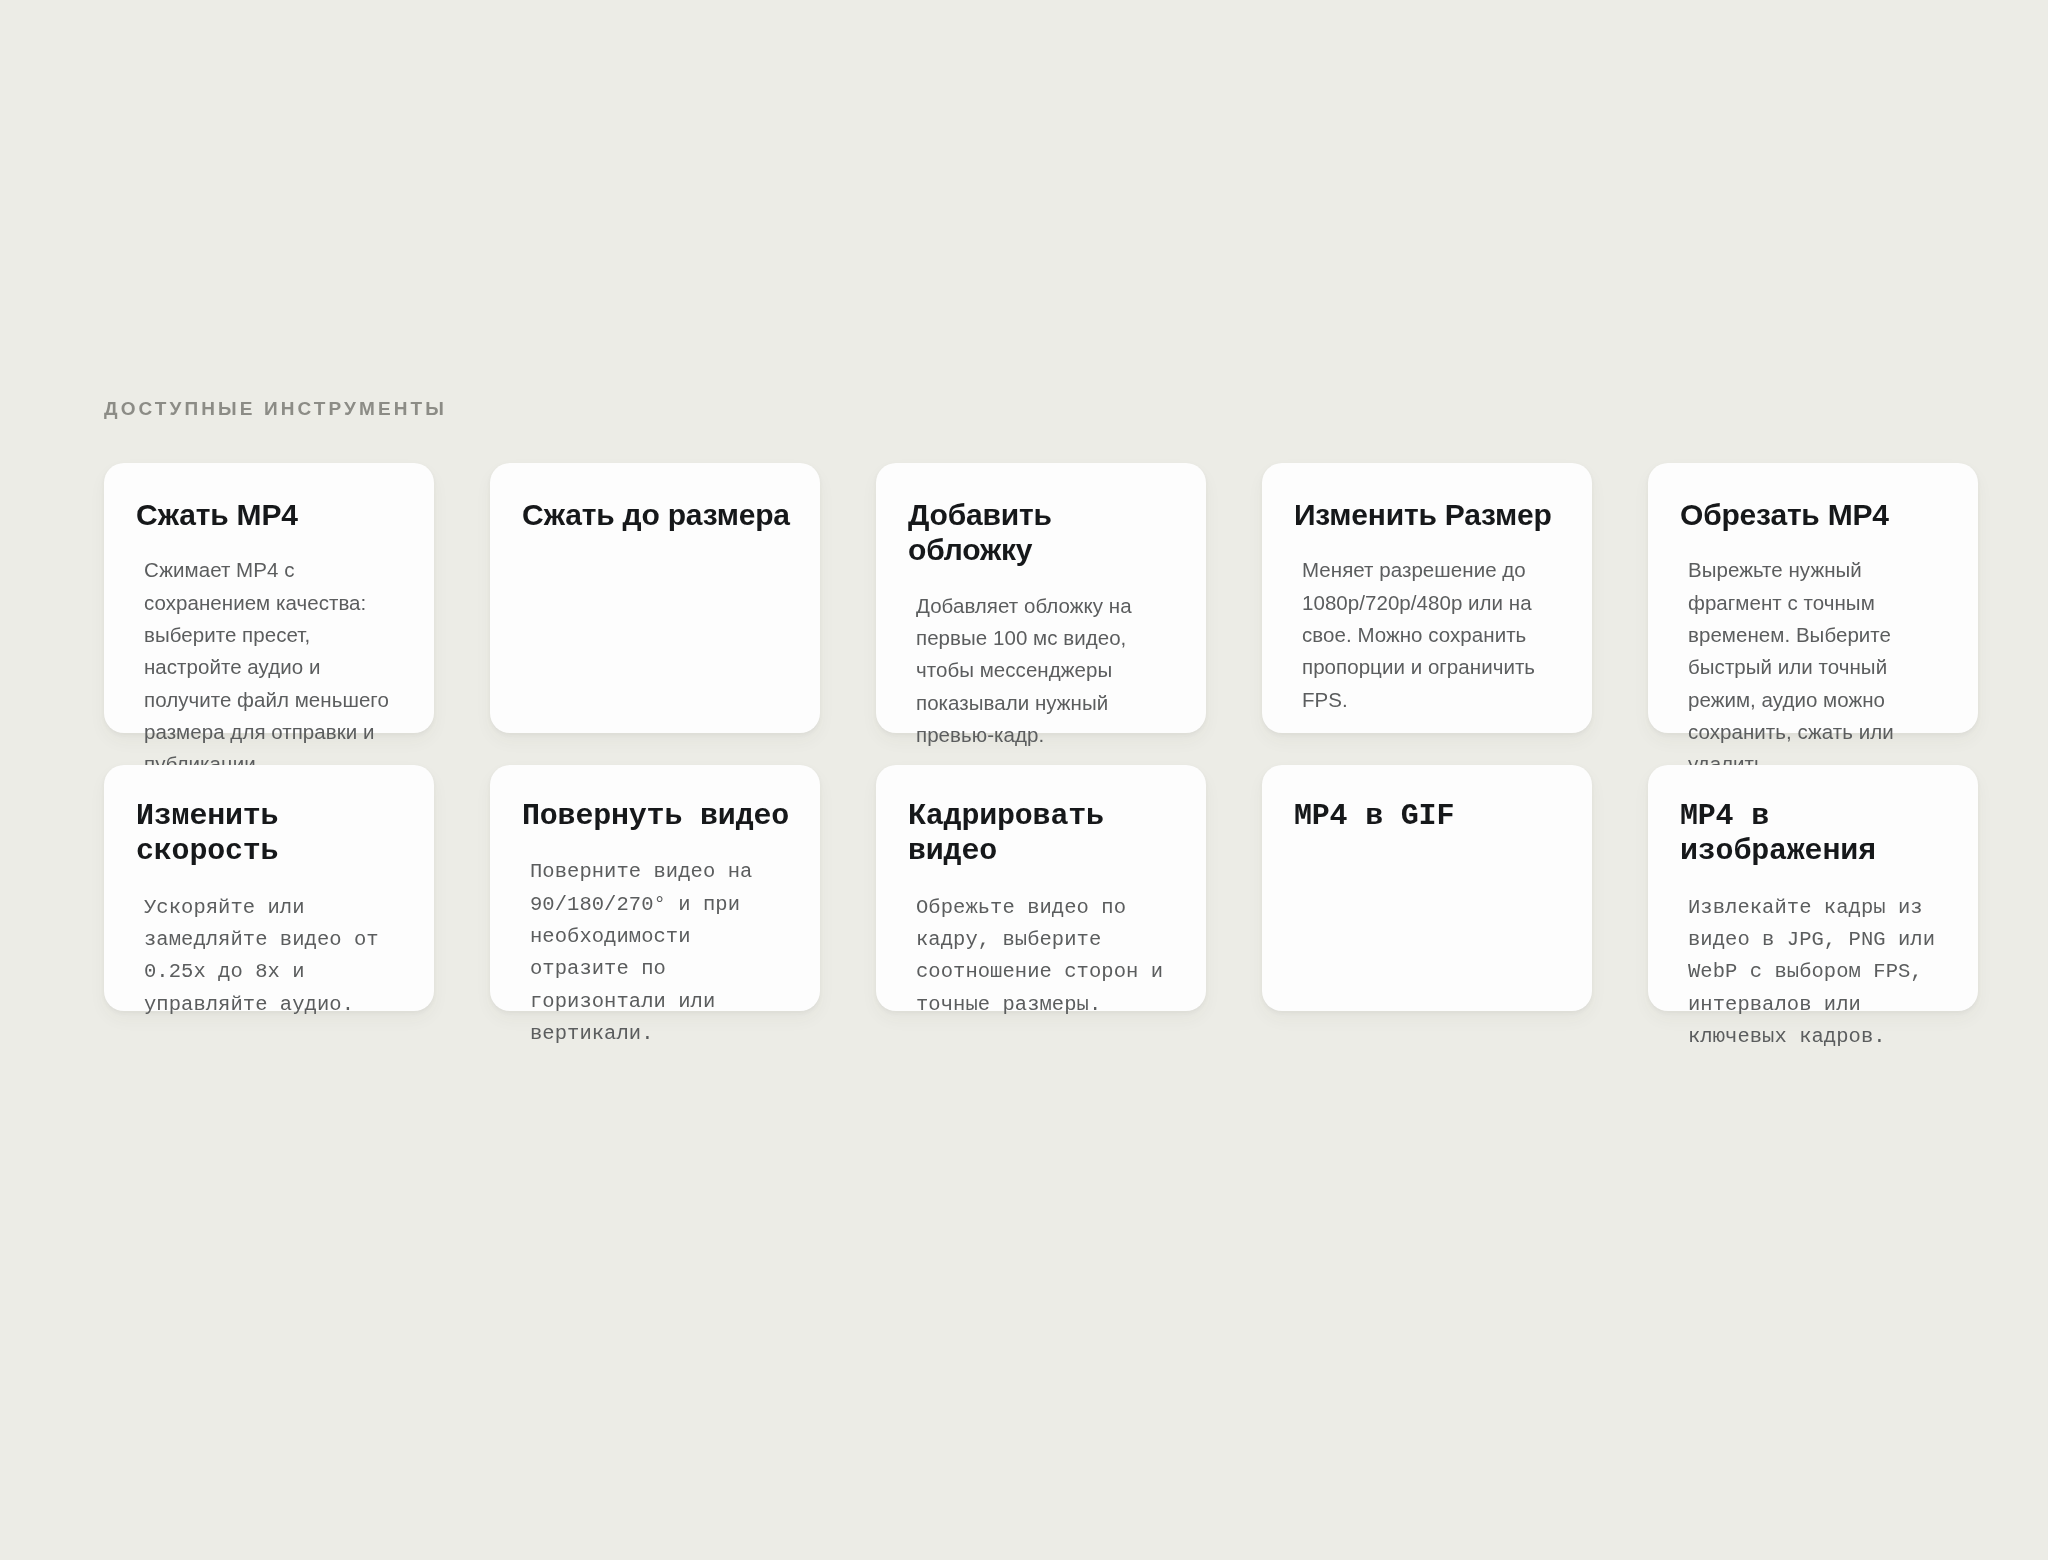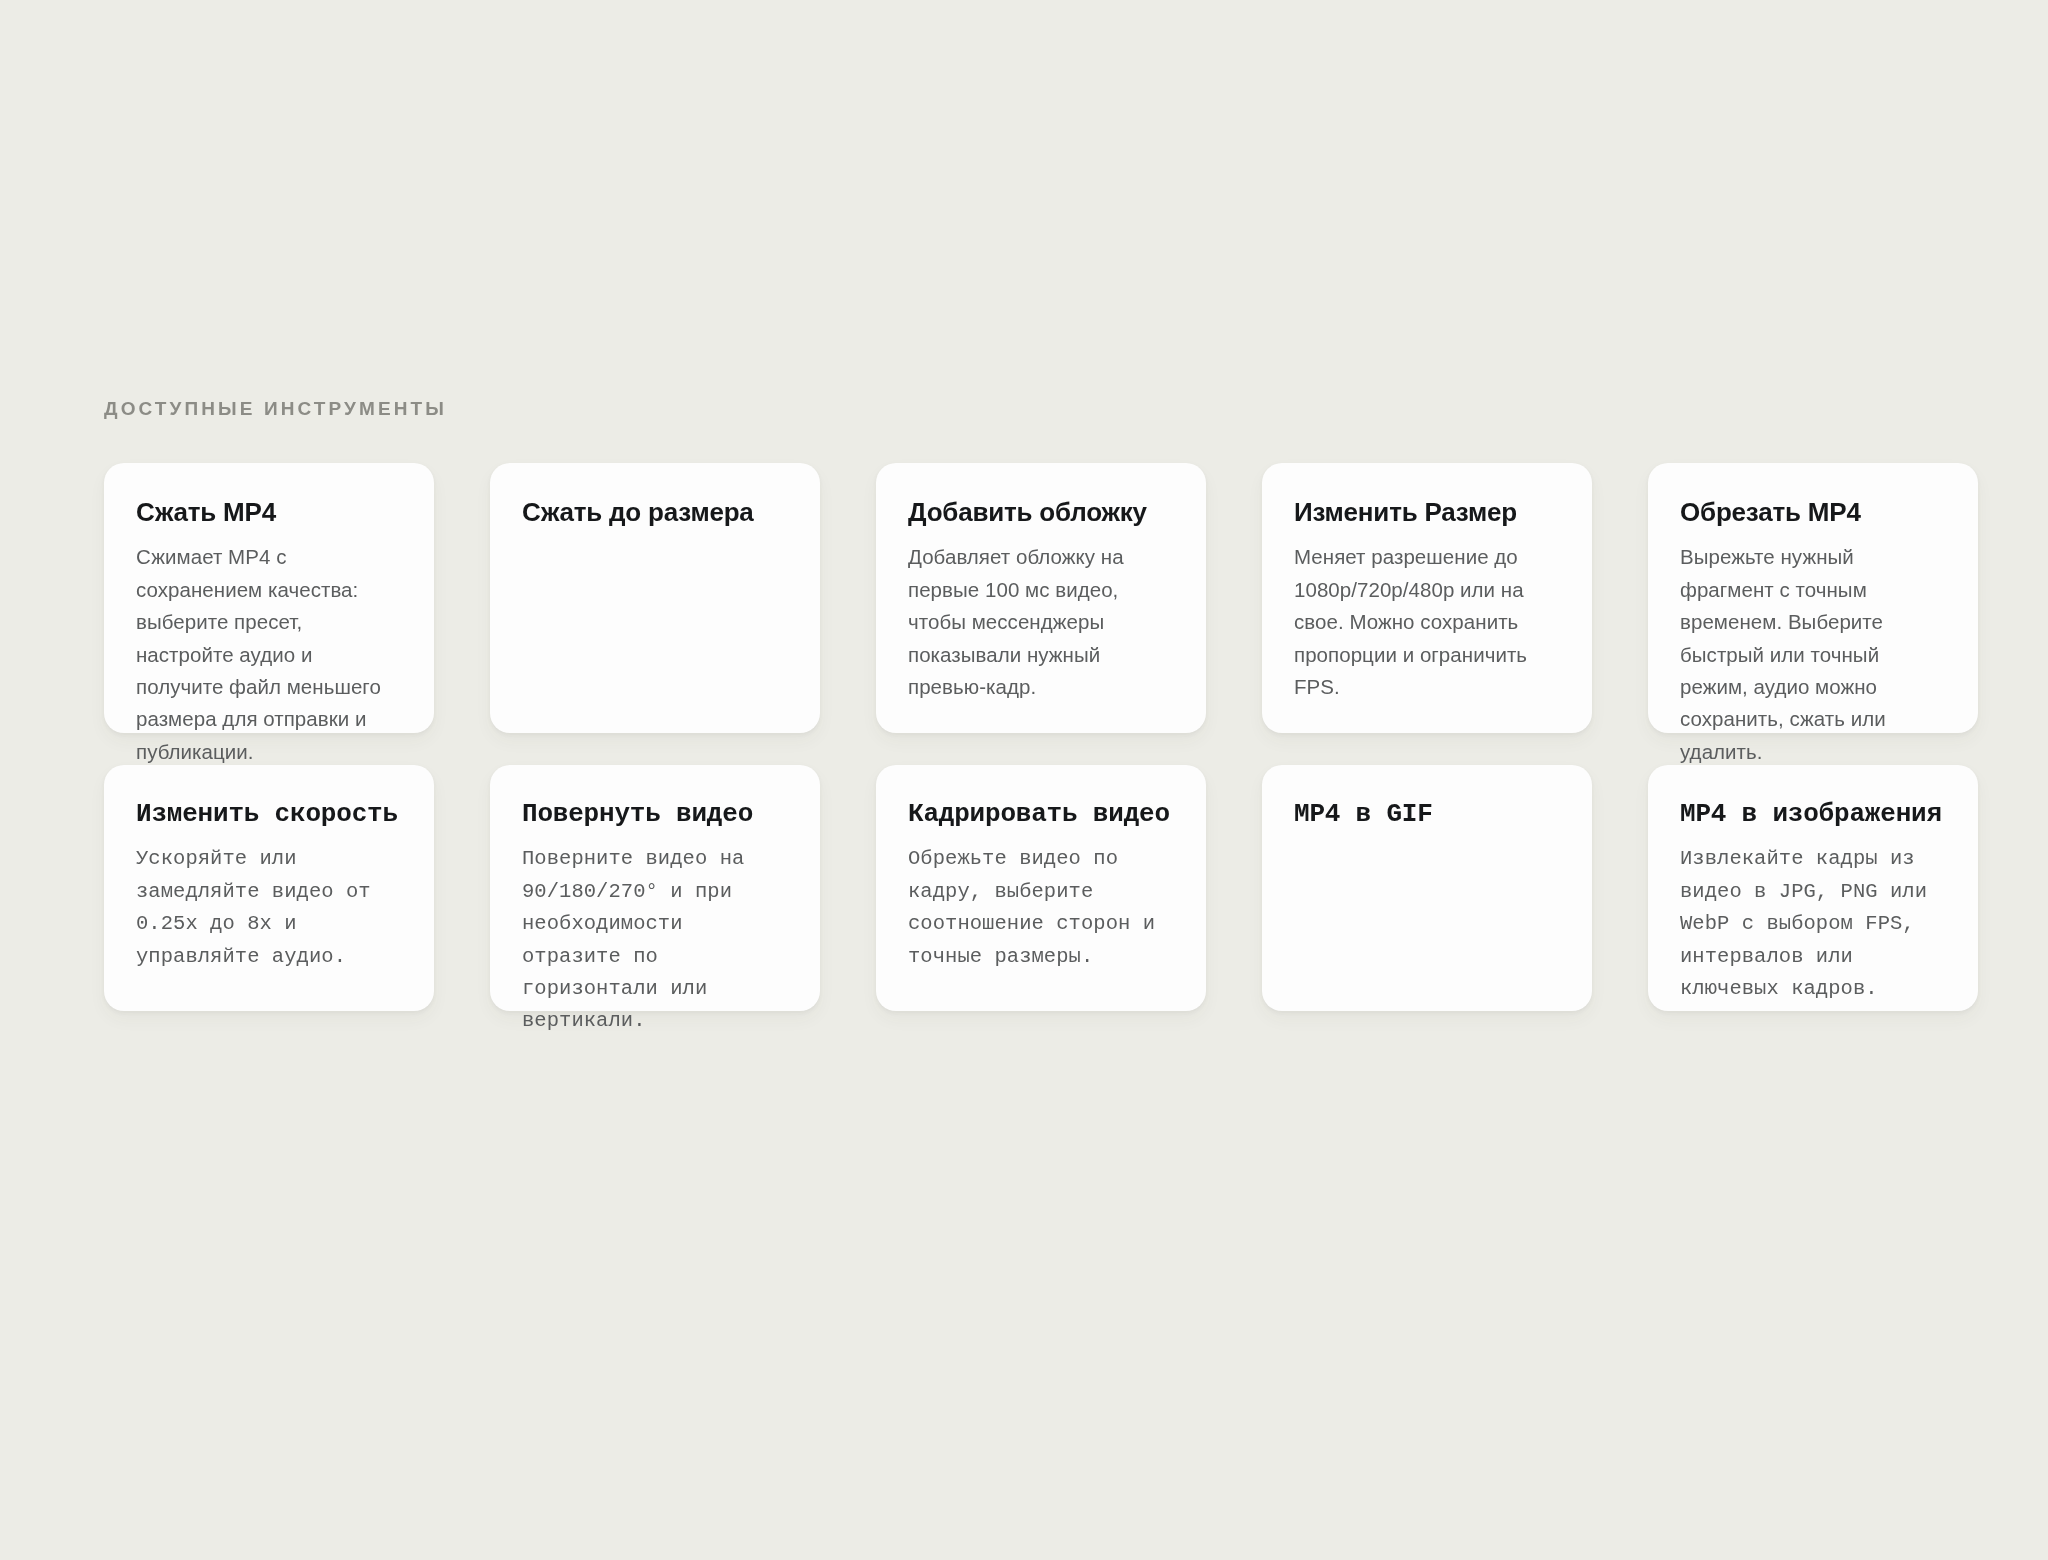--- a/index.html
+++ b/index.html
@@ -63,35 +63,35 @@
 
   .tool-card.row1 {
     height: 270px;
   }
   .tool-card.row2 {
     height: 246px;
     font-family: Liberation Mono, monospace;
   }
 
   .tool-title {
-    font-size: 26px;
+    font-size: 30px;
     font-weight: 700;
     color: #16181a;
     line-height: 1.18;
     letter-spacing: -0.2px;
     margin: 0 0 14px 0;
   }
 
   .tool-desc {
     font-size: 20.5px;
     font-weight: 400;
     color: #5b5d5e;
     line-height: 1.58;
     letter-spacing: 0.05px;
-    margin: 0;
+    margin: 8px;
   }
 </style>
 </head>
 <body>
 
 <div class="page">
   <section class="section">
     <h2 class="section-eyebrow">ДОСТУПНЫЕ ИНСТРУМЕНТЫ</h2>
 
     <div class="tool-grid">

